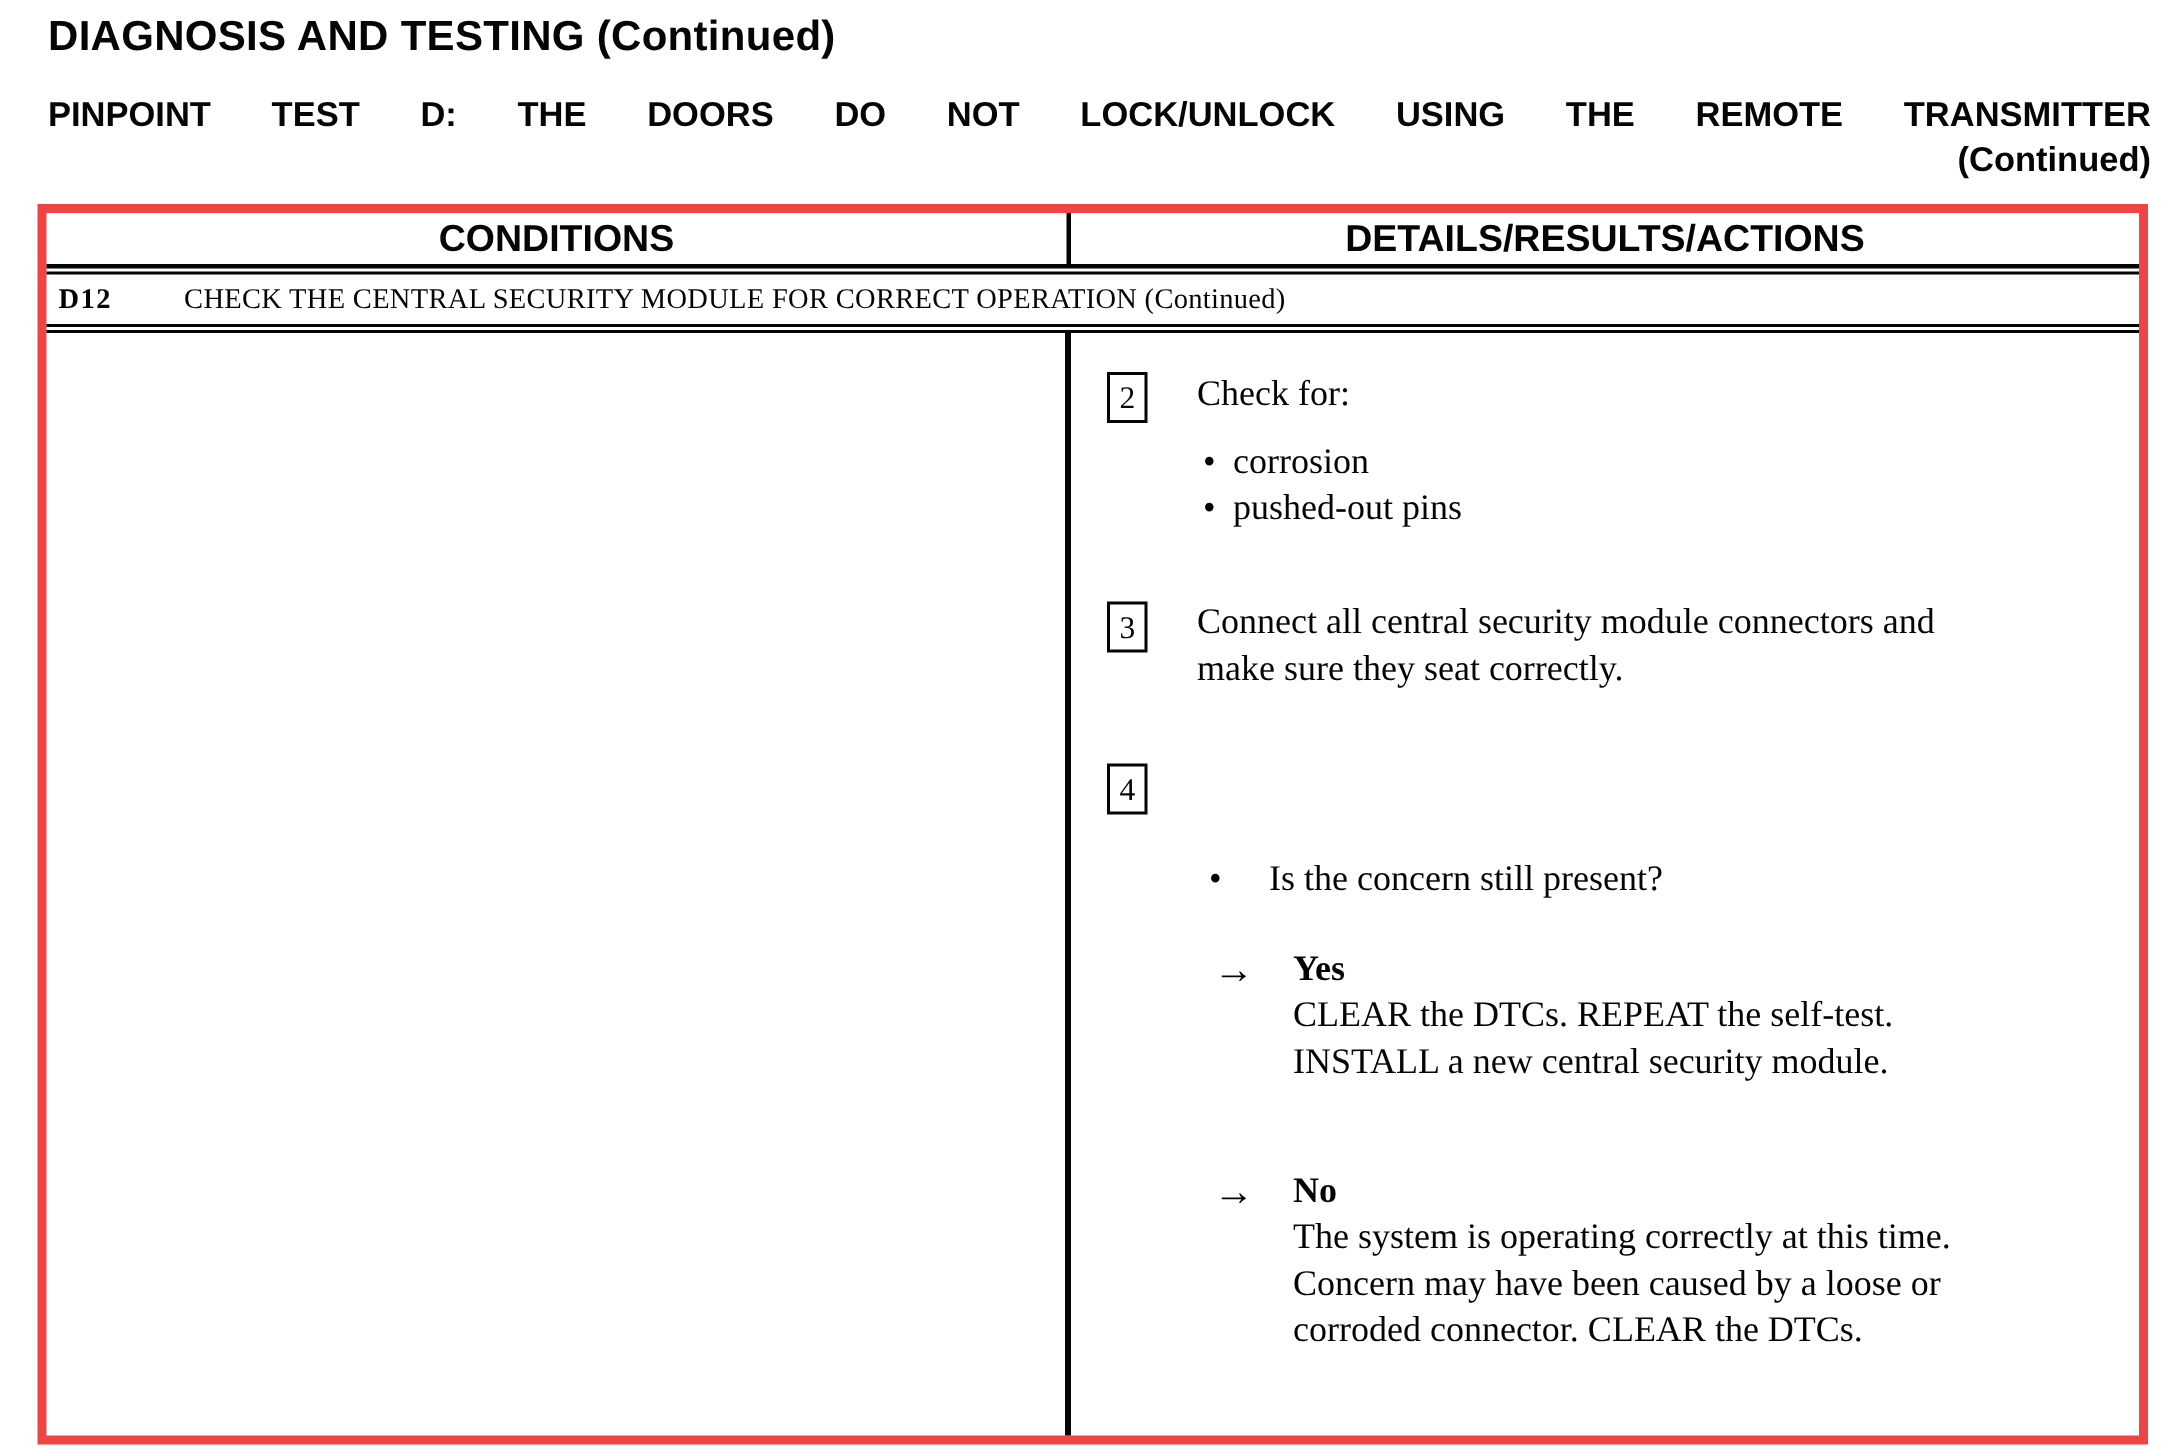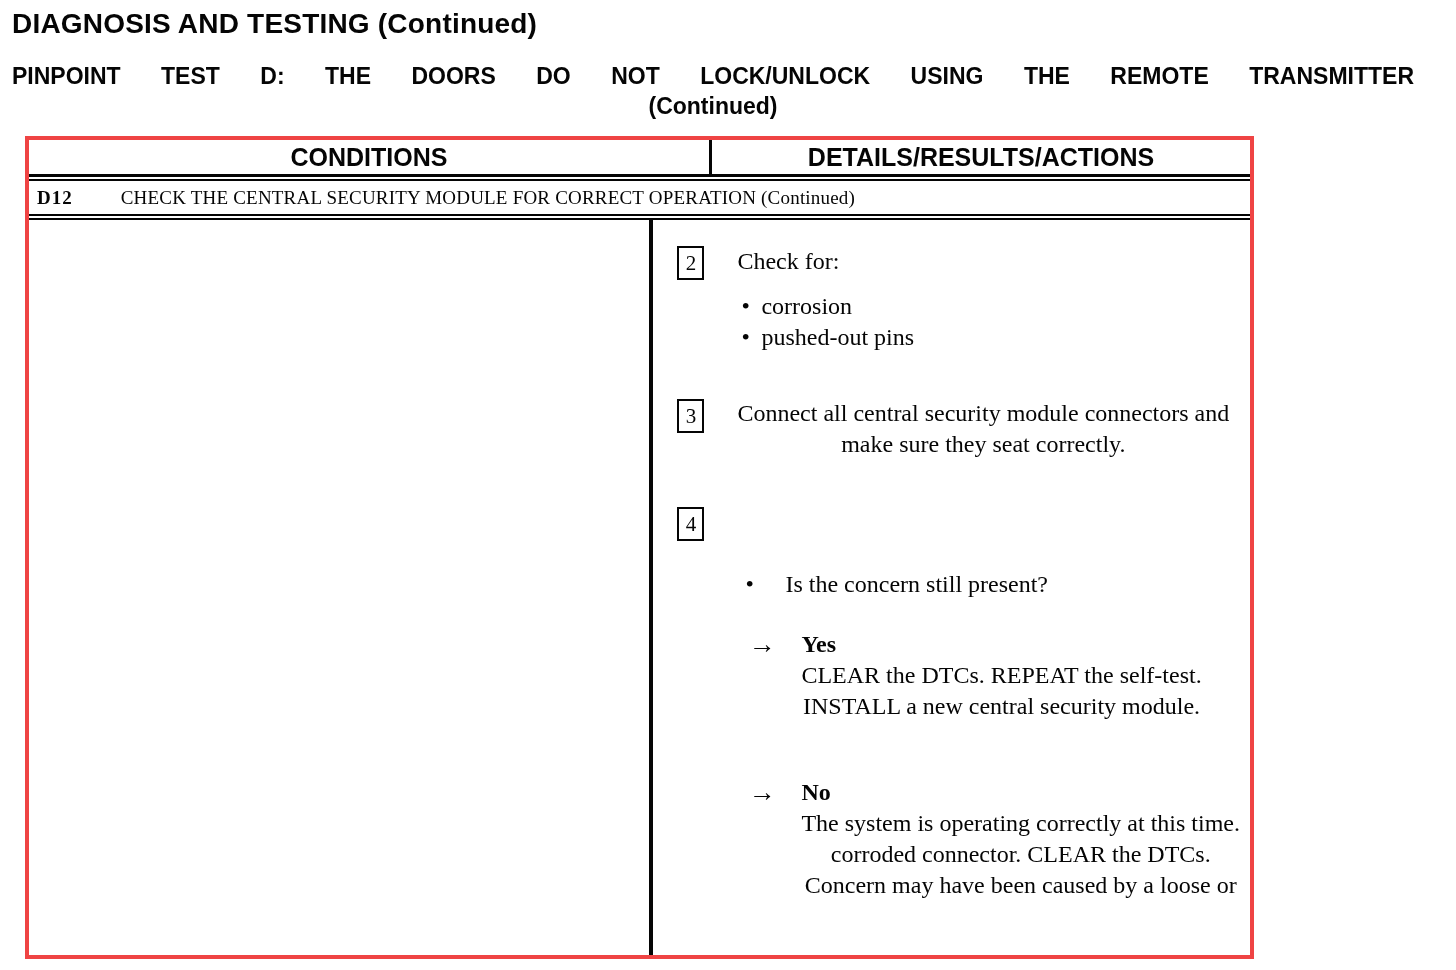--- a/index.html
+++ b/index.html
@@ -4,47 +4,47 @@
 <style>
   * { margin: 0; padding: 0; box-sizing: border-box; }
   html, body {
     width: 1456px; height: 970px;
     background: #ffffff;
     color: #050505;
     font-family: "Liberation Serif", serif;
     overflow: hidden;
   }
   
-  .hgroup { padding-left: 12px; padding-top: 8px; }
+  .hgroup { padding-left: 32px; padding-top: 8px; }
   .h1 {
     font-family: "Liberation Sans", sans-serif;
     font-weight: bold;
     font-size: 28px;
     letter-spacing: 0.2px;
   }
   .h2 {
     font-family: "Liberation Sans", sans-serif;
     font-weight: bold;
     font-size: 23px;
     margin-top: 21px;
     line-height: 30px;
     width: 1402px;
   }
   .h2-line1 {
     text-align: justify;
     text-align-last: justify;
     white-space: normal;
   }
-  .h2-line2 { text-align: center; }
+  .h2-line2 { text-align: right; }
 
   
   .tbl {
     margin: 15px 0 0 25px;
-    width: 1229px;
-    border: 4px solid #ef4444;
+    width: 1407px;
+    border: 6px solid #ef4444;
     background: #fff;
   }
   .hdr-row {
     display: flex;
     height: 37px;
     border-bottom: 3px solid #050505;
   }
   .hdr-cell {
     display: flex; align-items: center; justify-content: center;
     font-family: "Liberation Sans", sans-serif;
@@ -118,21 +118,21 @@
 
   .result { display: flex; margin-left: 71px; }
   .arrow {
     flex: 0 0 auto;
     width: 53px;
     font-size: 27px;
     line-height: 30px;
     letter-spacing: -2px;
   }
   .res-label { font-weight: bold; line-height: 31px; }
-  .res-line { line-height: 31px; white-space: nowrap; text-align: center; }
+  .res-line { line-height: 31px; white-space: nowrap; }
 </style>
 </head>
 <body>
 
 <div class="hgroup">
   <div class="h1">DIAGNOSIS AND TESTING (Continued)</div>
   <div class="h2">
     <div class="h2-line1">PINPOINT TEST D: THE DOORS DO NOT LOCK/UNLOCK USING THE REMOTE TRANSMITTER</div>
     <div class="h2-line2">(Continued)</div>
   </div>
@@ -196,20 +196,20 @@
           <div class="res-line">CLEAR the DTCs. REPEAT the self-test.</div>
           <div class="res-line">INSTALL a new central security module.</div>
         </div>
       </div>
 
       <div class="result gap-e">
         <span class="arrow">→</span>
         <div>
           <div class="res-label">No</div>
           <div class="res-line">The system is operating correctly at this time.</div>
+          <div class="res-line">Concern may have been caused by a loose or</div>
           <div class="res-line">corroded connector. CLEAR the DTCs.</div>
-          <div class="res-line">Concern may have been caused by a loose or</div>
         </div>
       </div>
 
     </div>
   </div>
 </div>
 
 </body></html>

